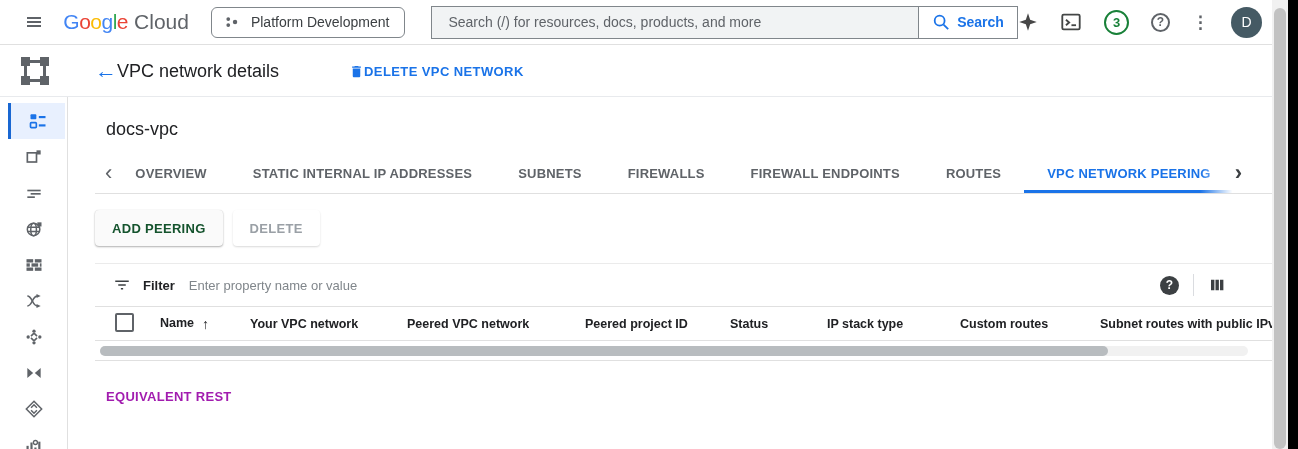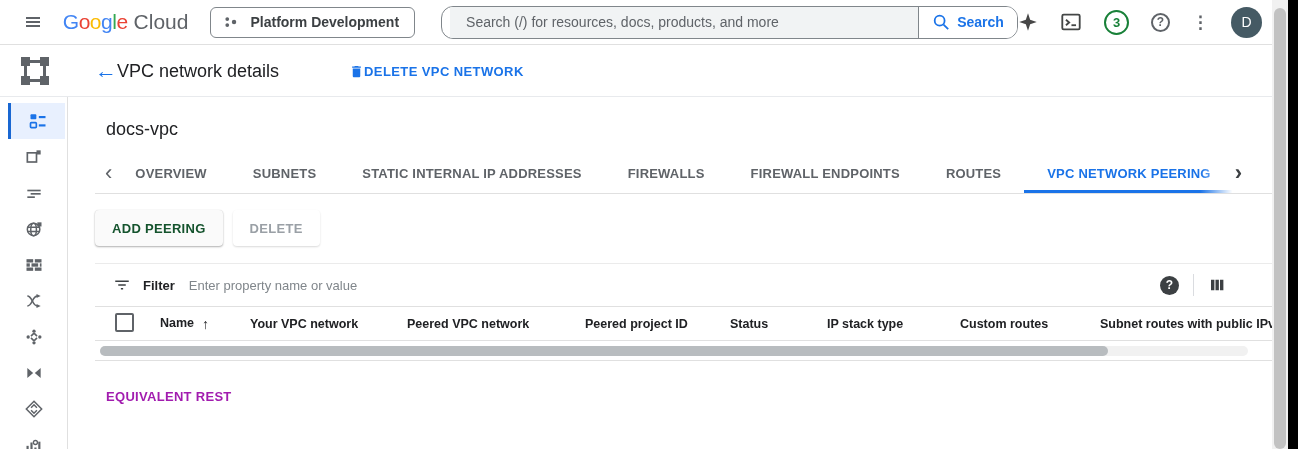--- a/index.html
+++ b/index.html
@@ -13,23 +13,23 @@
 
   
   .topbar{position:absolute;top:0;left:0;width:1272px;height:45px;border-bottom:1px solid #e0e0e0;
           display:flex;align-items:center;background:#fff;box-sizing:border-box;}
   .hamburger{margin-left:14px;width:40px;height:40px;display:flex;align-items:center;justify-content:center;
              background:none;border:none;cursor:pointer;}
   .logo{display:flex;align-items:baseline;font-size:21px;margin-left:10px;letter-spacing:-0.5px;cursor:pointer;white-space:nowrap;}
   .l-blue{color:#4285f4;} .l-red{color:#ea4335;} .l-yellow{color:#fbbc04;} .l-green{color:#34a853;}
   .logo .cloud{color:#5f6368;margin-left:6px;letter-spacing:0;}
   .project-chip{margin-left:22px;height:31px;display:flex;align-items:center;gap:10px;padding:0 15px 0 12px;
-                border:1px solid #80868b;border-radius:6px;font-size:14px;color:#3c4043;background:#fff;cursor:pointer;white-space:nowrap;font-weight:bold;}
-  .searchbar{margin-left:26px;width:602px;height:33px;border:1px solid #80868b;border-radius:12px;
-             display:flex;overflow:hidden;box-sizing:border-box;padding-left:8px;}
+                border:1px solid #80868b;border-radius:6px;font-size:14px;color:#3c4043;background:#fff;cursor:pointer;white-space:nowrap;}
+  .searchbar{margin-left:26px;width:602px;height:33px;border:1px solid #80868b;border-radius:0;
+             display:flex;overflow:hidden;box-sizing:border-box;}
   .search-input-wrap{flex:1;background:#f1f3f4;display:flex;align-items:center;padding:0 14px;}
   .search-input{width:100%;border:none;background:transparent;font-size:14px;color:#202124;outline:none;
                 font-family:"Liberation Sans","DejaVu Sans",sans-serif;}
   .search-input::placeholder{color:#5f6368;}
   .search-btn{width:99px;background:#fff;border:none;border-left:1px solid #80868b;color:#1a73e8;font-size:14px;
               font-weight:bold;display:flex;align-items:center;justify-content:center;gap:7px;cursor:pointer;}
   .topbar-right{margin-left:auto;display:flex;align-items:center;gap:22px;padding-right:10px;}
   .ticon{display:flex;align-items:center;justify-content:center;background:none;border:none;cursor:pointer;padding:0;}
   .badge3{width:25px;height:25px;border-radius:50%;border:2px solid #188038;color:#188038;font-size:13px;font-weight:bold;
           display:flex;align-items:center;justify-content:center;background:#fff;box-sizing:border-box;cursor:pointer;}
@@ -322,24 +322,24 @@
 
     <div class="tabstrip">
       <button class="tab-prev">
         <span>‹</span>
       </button>
       <div class="tab-fade"></div>
       <div class="tab">
           <span>OVERVIEW</span>
         </div>
       <div class="tab">
+          <span>STATIC INTERNAL IP ADDRESSES</span>
+        </div>
+      <div class="tab">
           <span>SUBNETS</span>
-        </div>
-      <div class="tab">
-          <span>STATIC INTERNAL IP ADDRESSES</span>
         </div>
       <div class="tab">
           <span>FIREWALLS</span>
         </div>
       <div class="tab">
           <span>FIREWALL ENDPOINTS</span>
         </div>
       <div class="tab">
           <span>ROUTES</span>
         </div>

